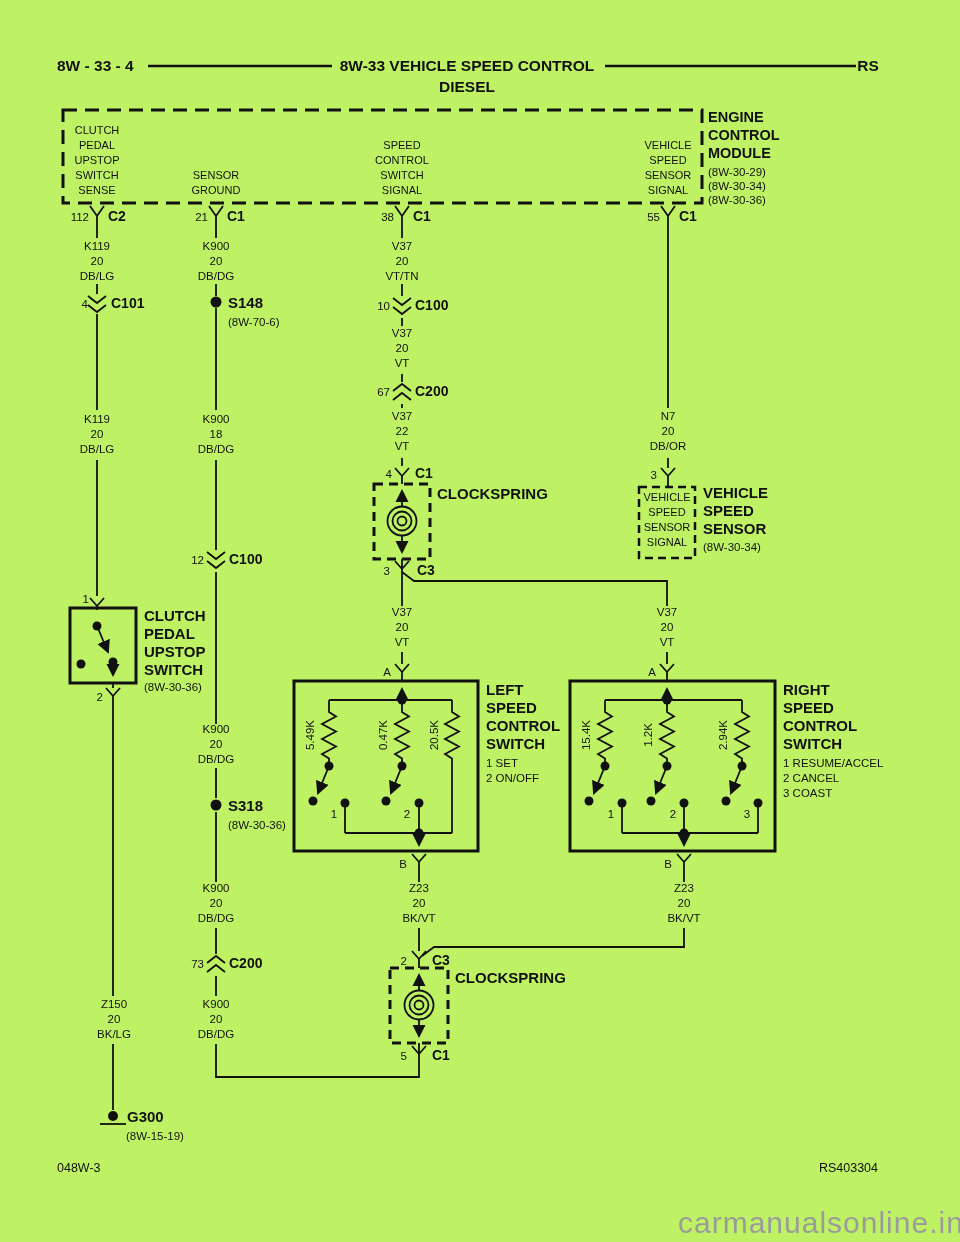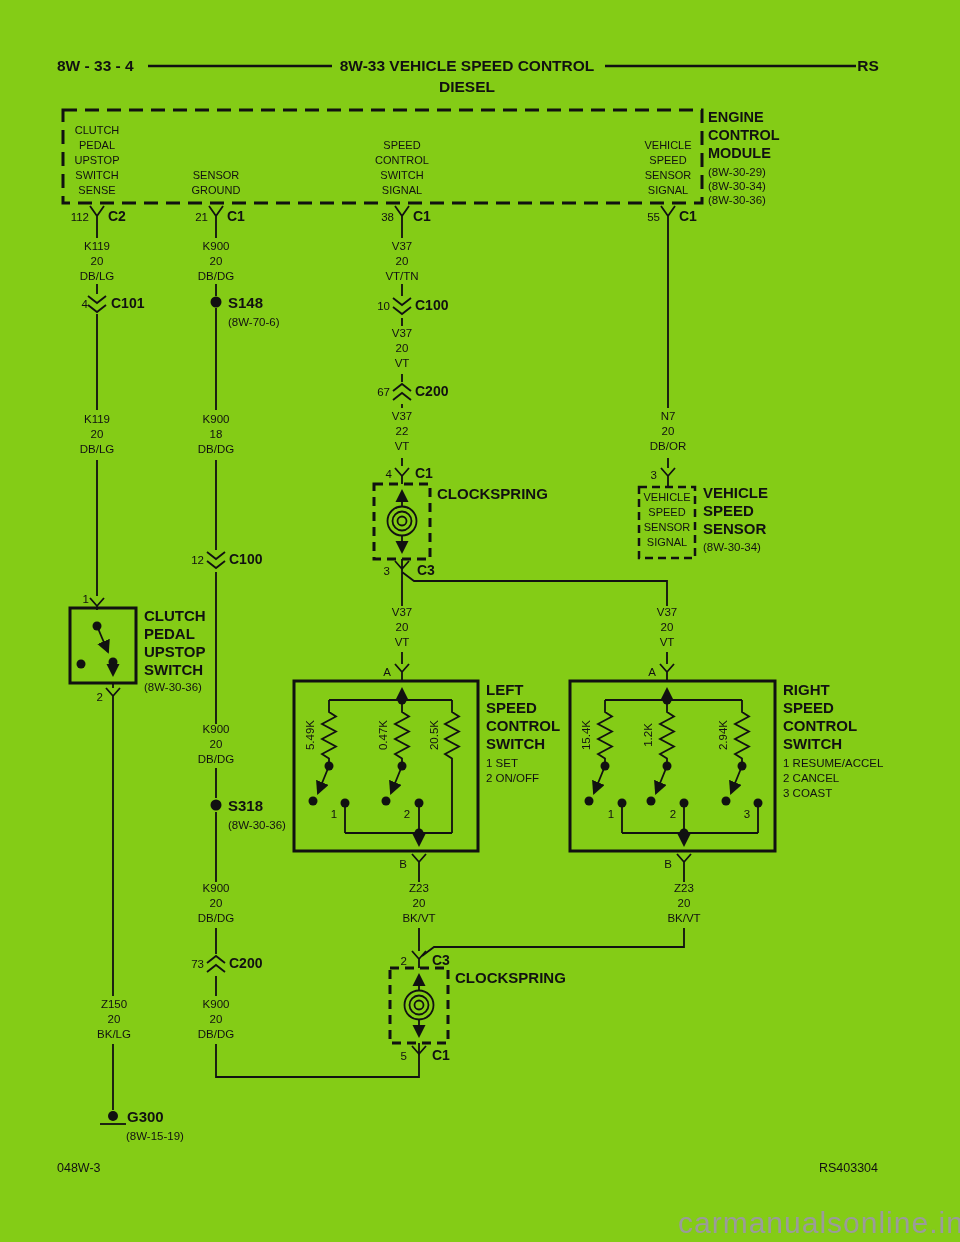--- a/index.html
+++ b/index.html
@@ -1,16 +1,16 @@
 <!DOCTYPE html>
 <html><head>
 <meta charset="utf-8">
 <style>
   html,body{margin:0;padding:0;background:#fff;}
-  #page{position:relative;width:960px;height:1242px;background:#84cc16;overflow:hidden;}
+  #page{position:relative;width:960px;height:1242px;background:#bef264;overflow:hidden;}
   svg{display:block}
   svg text{fill:#111;font-family:"Liberation Sans",sans-serif;}
   .hdr{font-size:15.5px;font-weight:bold;}
   .mid{text-anchor:middle;}
   .st {text-anchor:start;}
   .en {text-anchor:end;}
   .wl{font-size:11.5px;text-anchor:middle;}
   .pn{font-size:11.5px;text-anchor:end;}
   .cn{font-size:14px;font-weight:bold;text-anchor:start;}
   .cb{font-size:15px;font-weight:bold;text-anchor:start;}

